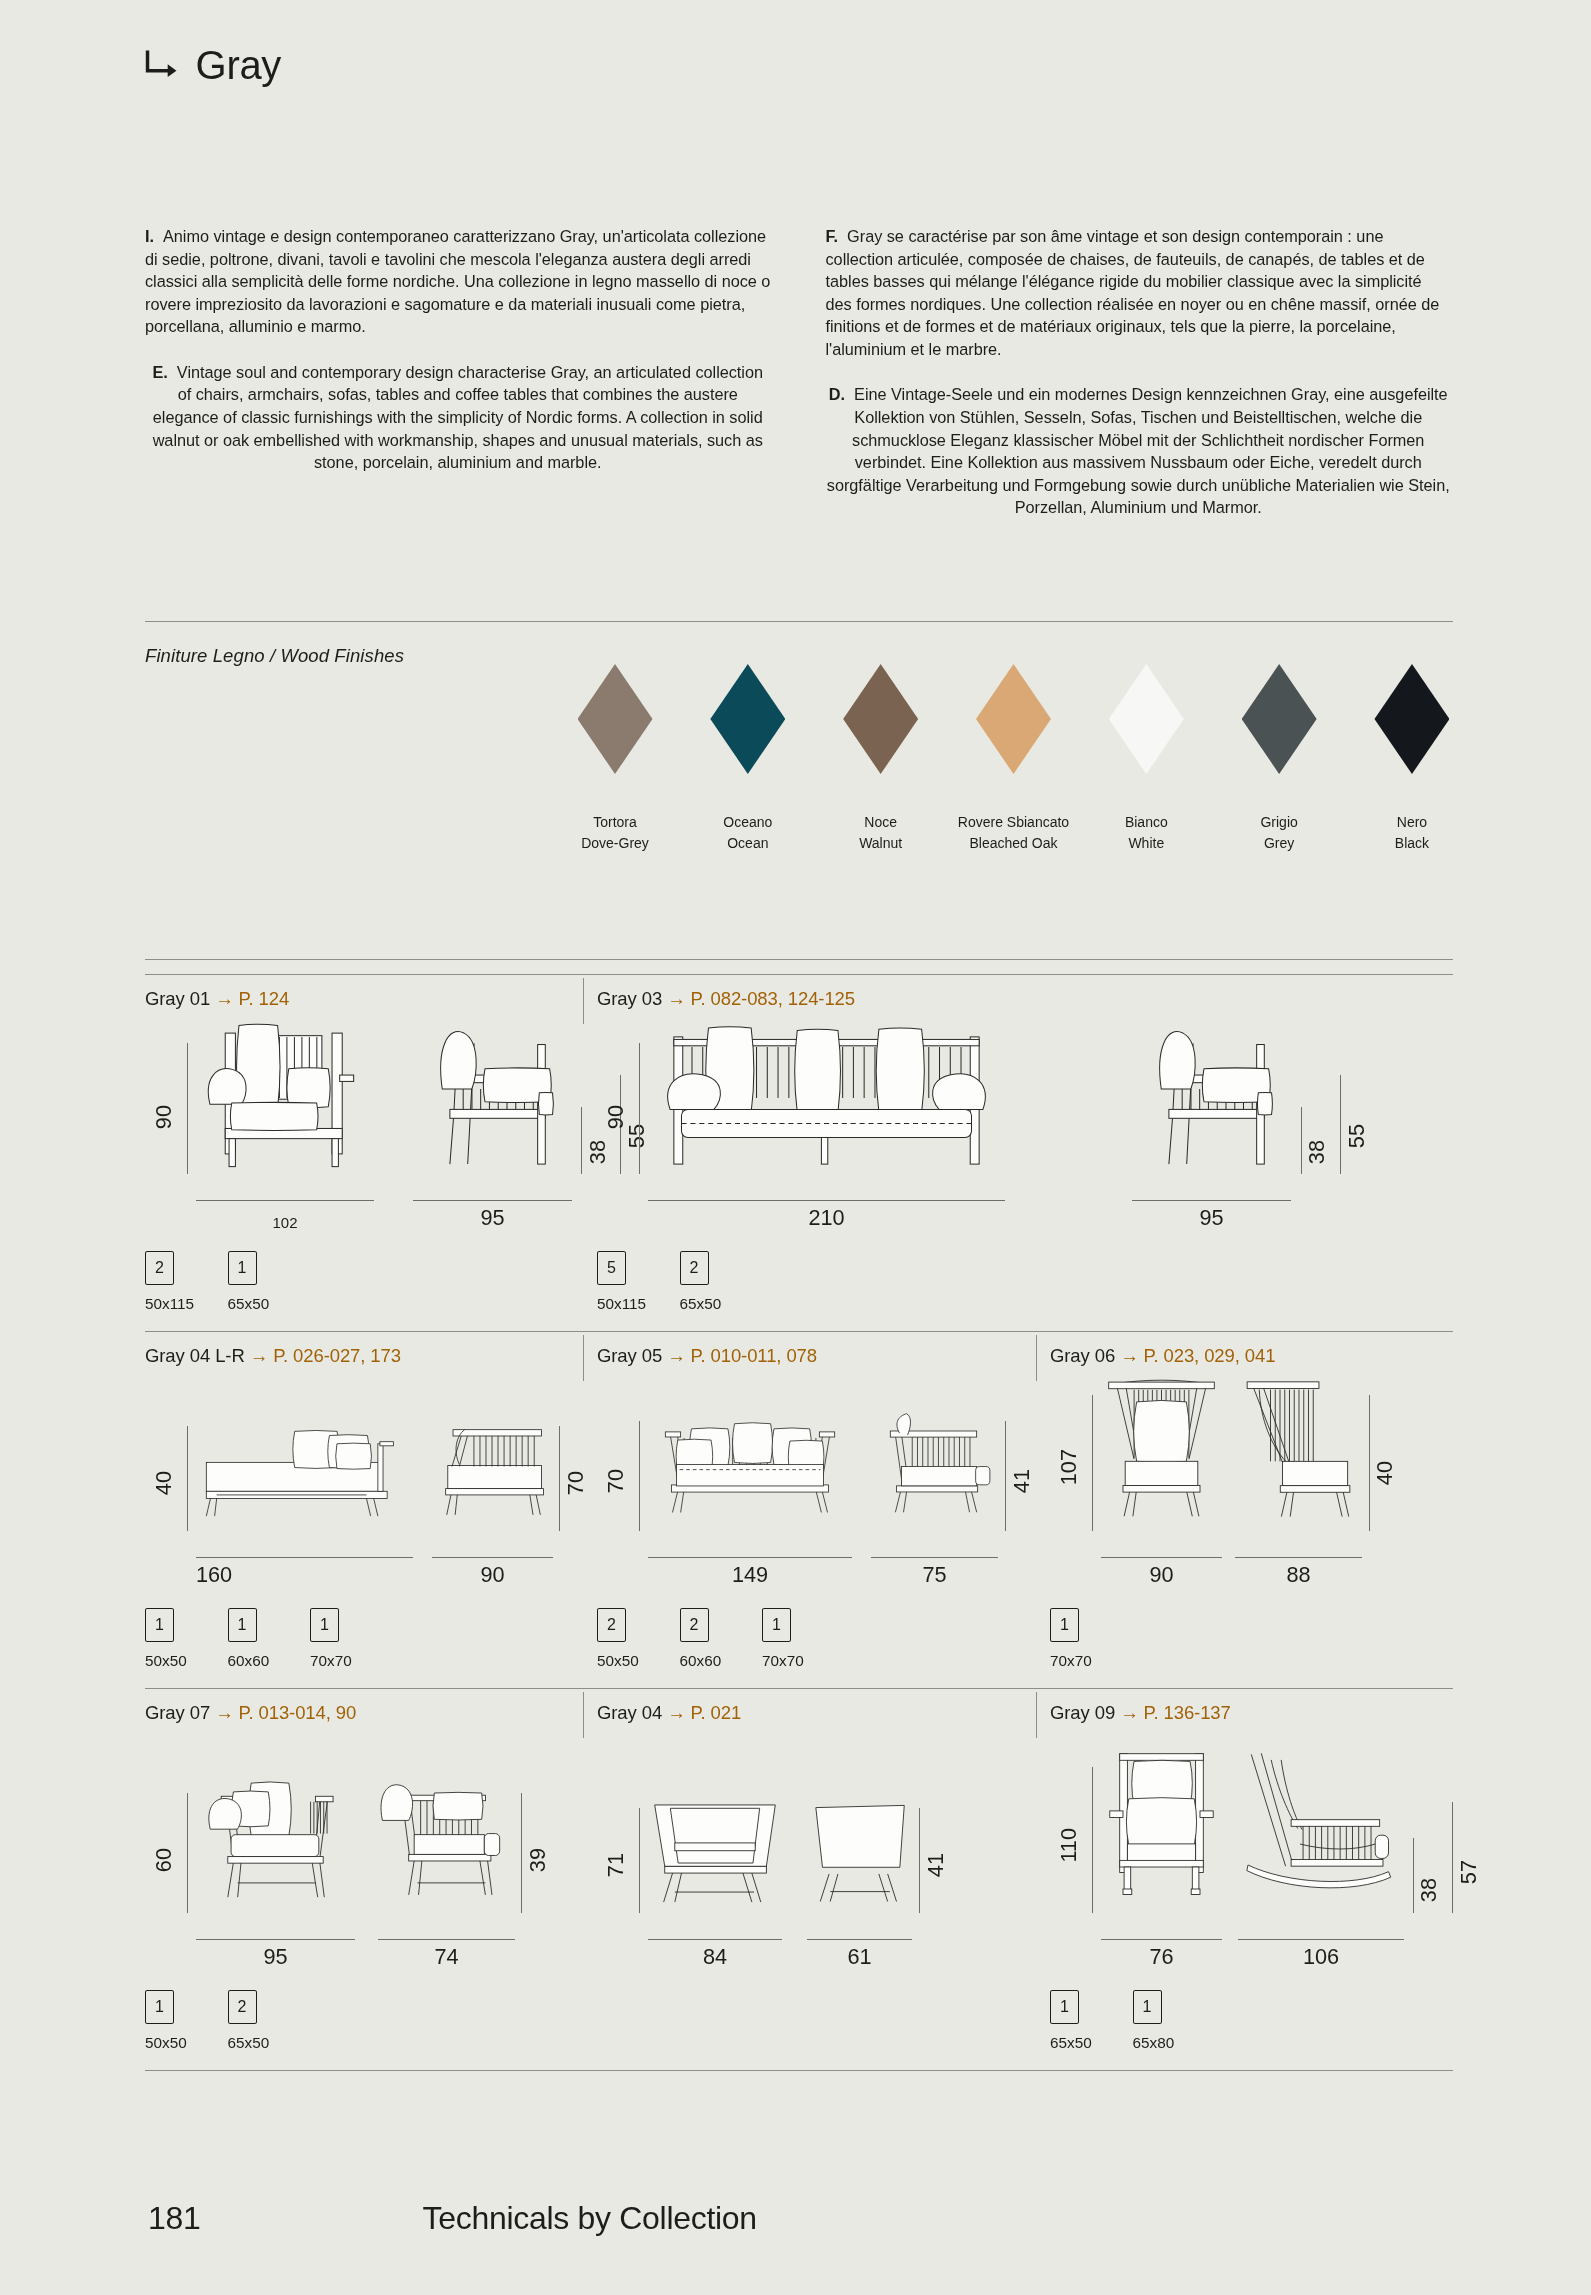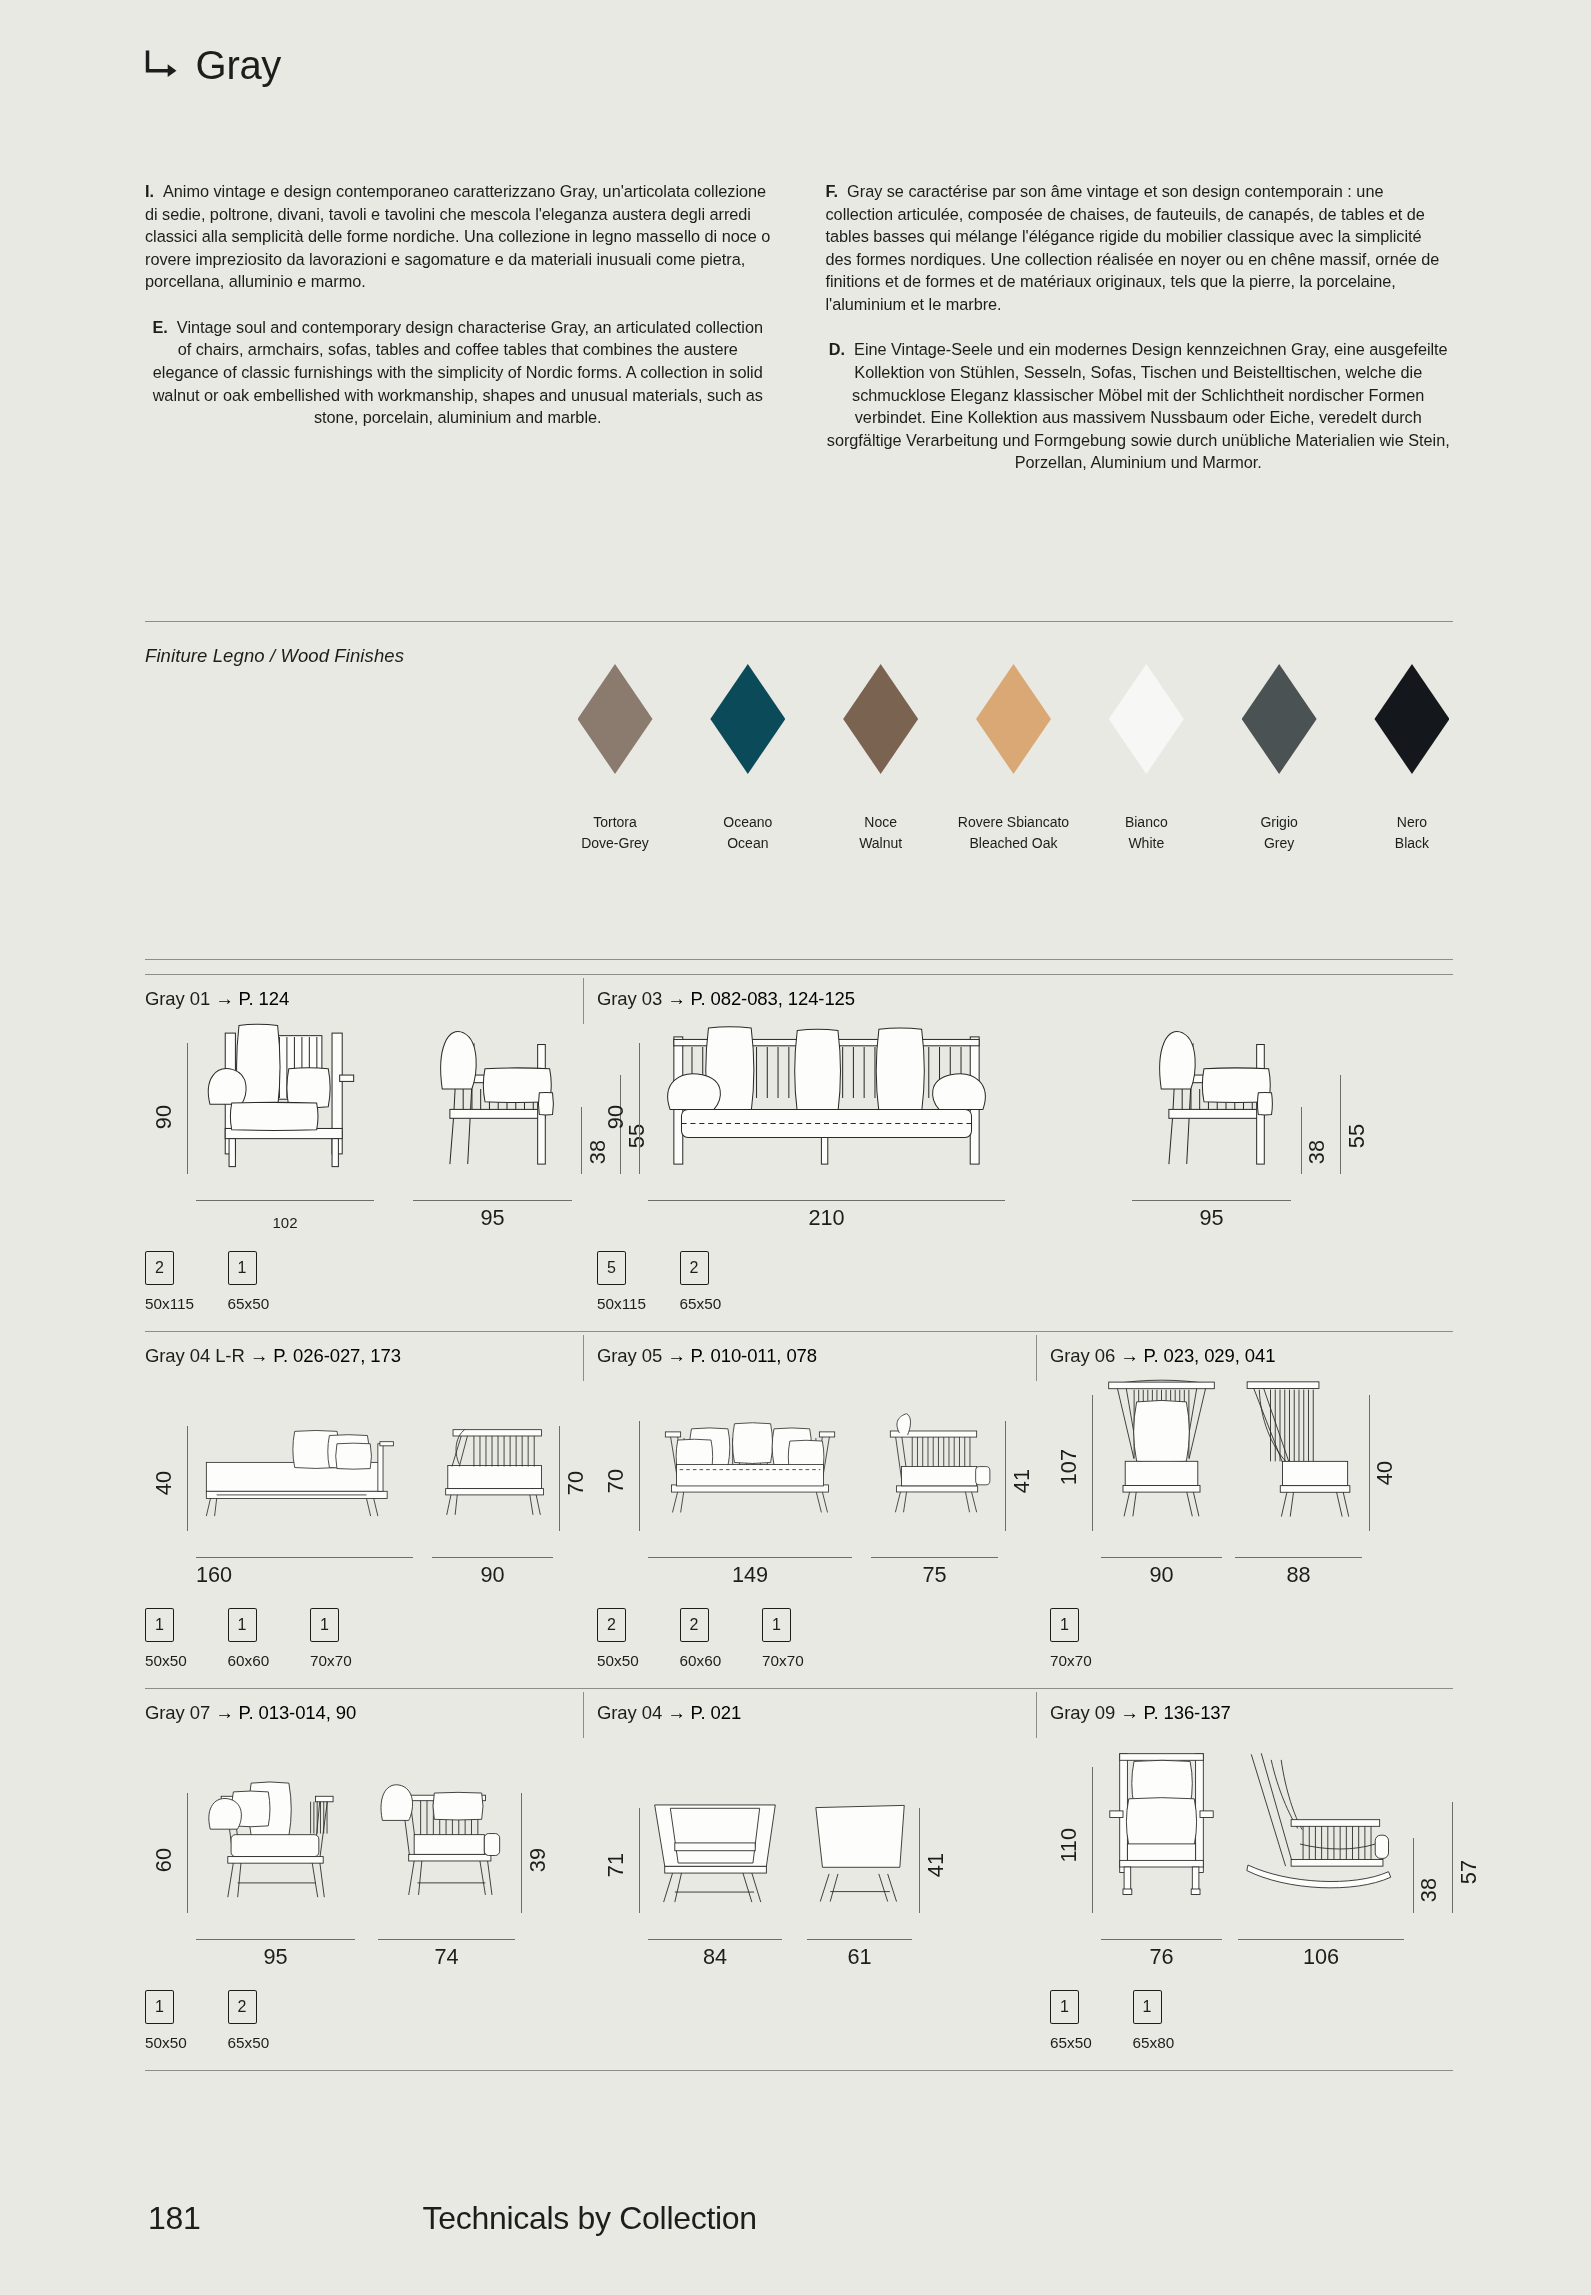--- a/index.html
+++ b/index.html
@@ -13,21 +13,21 @@
   }
   .page { position: absolute; inset: 0; padding-left: 32px; }
 
   
   .header { position: absolute; left: 145px; top: 45px; display: flex; align-items: center; gap: 16.6px; }
   .arrow-icon { width: 34px; height: 34px; display: block; }
   .title { font-size: 40px; font-weight: 400; letter-spacing: -0.3px; line-height: 1; }
 
   
   .intro { position: absolute; left: 145px; top: 180px; width: 1306px; display: flex; gap: 55px; }
-  .intro-col { width: 626px; }
+  .intro-col { width: 626px; margin-top: 45px; }
   .para { font-size: 16.3px; line-height: 1.385; margin-bottom: 23px; font-weight: 400; letter-spacing: -0.03px; }
   .para:last-child { margin-bottom: 0; text-align: center; }
   .para .lang { display: inline; }
   .para .lang::after { content: ""; }
 
   
   .rule { position: absolute; background: #8e8e88; height: 1px; }
 
   
   .finishes-label { position: absolute; left: 145px; top: 645px; font-size: 18.5px; font-style: italic; letter-spacing: 0.1px; }
@@ -41,21 +41,21 @@
   }
   .swatch-name { margin-top: 37px; font-size: 14px; line-height: 1.5; text-align: left; white-space: nowrap; }
   .swatch-name-en { font-size: 14px; line-height: 1.5; text-align: center; white-space: nowrap; }
 
   
   .grid { position: absolute; left: 145px; top: 974px; width: 1308px; }
   .grid-row { position: relative; }
   .cell { position: absolute; top: 0; }
   .cell-head { font-size: 18.5px; letter-spacing: -0.1px; white-space: nowrap; }
   .cell-head .code { color: #1d1d1b; }
-  .cell-head .ref { color: #000000; }
+  .cell-head .ref { color: #a16207; }
   .vdiv { position: absolute; width: 1px; background: #8e8e88; }
   .svgbox { display: block; }
 
   .pillows { display: flex; gap: 0; }
   .pillow { width: 71px; margin-right: 11.5px; }
   .pillow-box {
     width: 29px; height: 34px; border: 1.6px solid #1d1d1b;
     border-radius: 2.5px/1.9px;
     display: flex; align-items: center; justify-content: center;
     font-size: 16px; line-height: 1;

